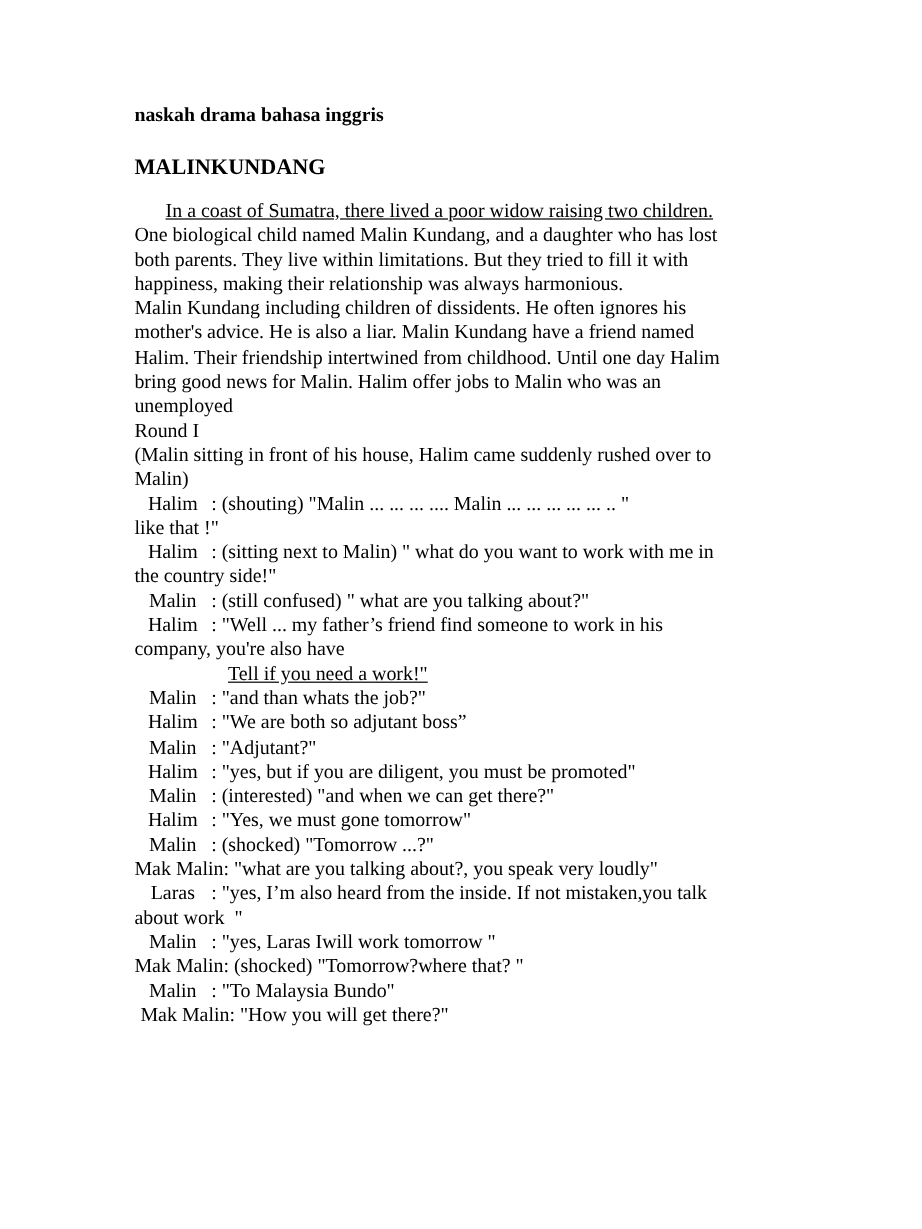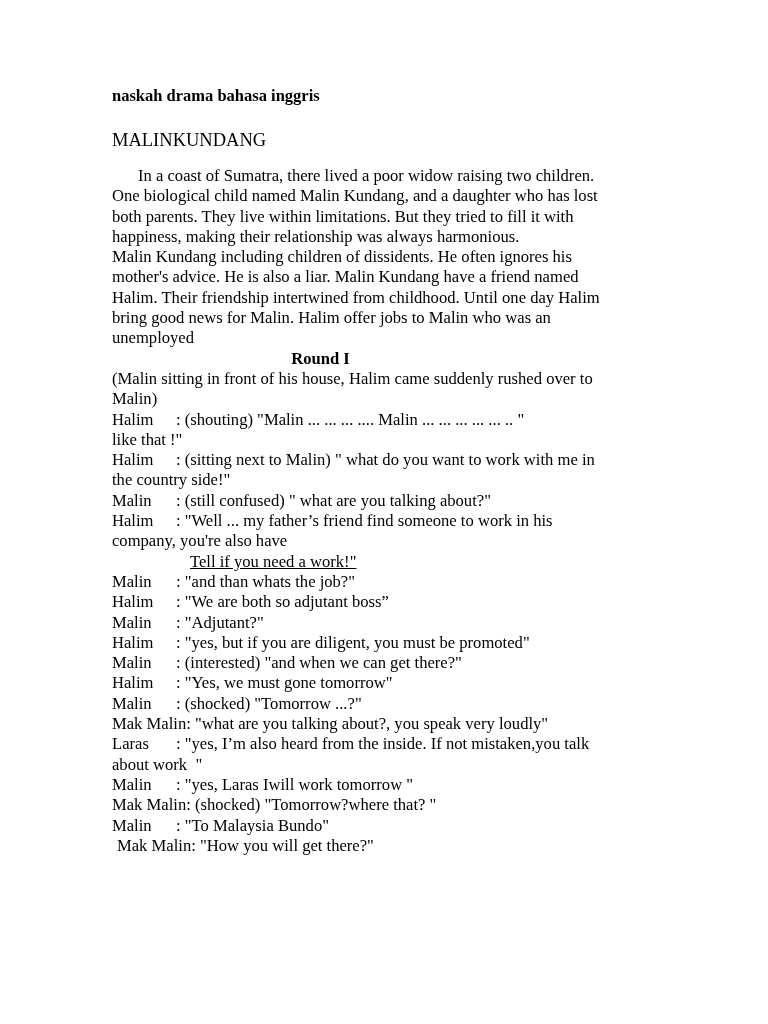--- a/index.html
+++ b/index.html
@@ -23,43 +23,44 @@
   }
   .small-title {
     font-size: 16.5px;
     line-height: 20px;
     font-weight: bold;
     margin: 0 0 23px 0;
   }
   .main-title {
     font-size: 18.5px;
     line-height: 22px;
-    font-weight: normal;
+    font-weight: bold;
     margin: 0 0 15px 0;
   }
   .lines .line {
     margin: 0;
     font-size: 16.6px;
     line-height: 20.3px;
     white-space: pre;
   }
-  .line.bold { font-weight: bold; text-align: center; }
+  .line.bold { font-weight: normal; }
   .spk {
     display: inline-block;
     width: 64px;
+    text-align: center;
   }
 </style>
 </head>
 <body>
 
 <div class="page">
   <p class="small-title">naskah drama bahasa inggris</p>
   <p class="main-title">MALINKUNDANG</p>
   <div class="lines">
-      <p class="line" style="padding-left: 26px;"><span>In a coast of Sumatra, there lived a poor widow raising two children.</span></p>
+      <p class="line" style="padding-left: 26px; text-decoration: underline;"><span>In a coast of Sumatra, there lived a poor widow raising two children.</span></p>
       <p class="line"><span>One biological child named Malin Kundang, and a daughter who has lost</span></p>
       <p class="line"><span>both parents. They live within limitations. But they tried to fill it with</span></p>
       <p class="line"><span>happiness, making their relationship was always harmonious.</span></p>
       <p class="line"><span>Malin Kundang including children of dissidents. He often ignores his</span></p>
       <p class="line"><span>mother's advice. He is also a liar. Malin Kundang have a friend named</span></p>
       <p class="line"><span>Halim. Their friendship intertwined from childhood. Until one day Halim</span></p>
       <p class="line"><span>bring good news for Malin. Halim offer jobs to Malin who was an</span></p>
       <p class="line"><span>unemployed</span></p>
       <p class="line bold"><span>Round I</span></p>
       <p class="line"><span>(Malin sitting in front of his house, Halim came suddenly rushed over to</span></p>

